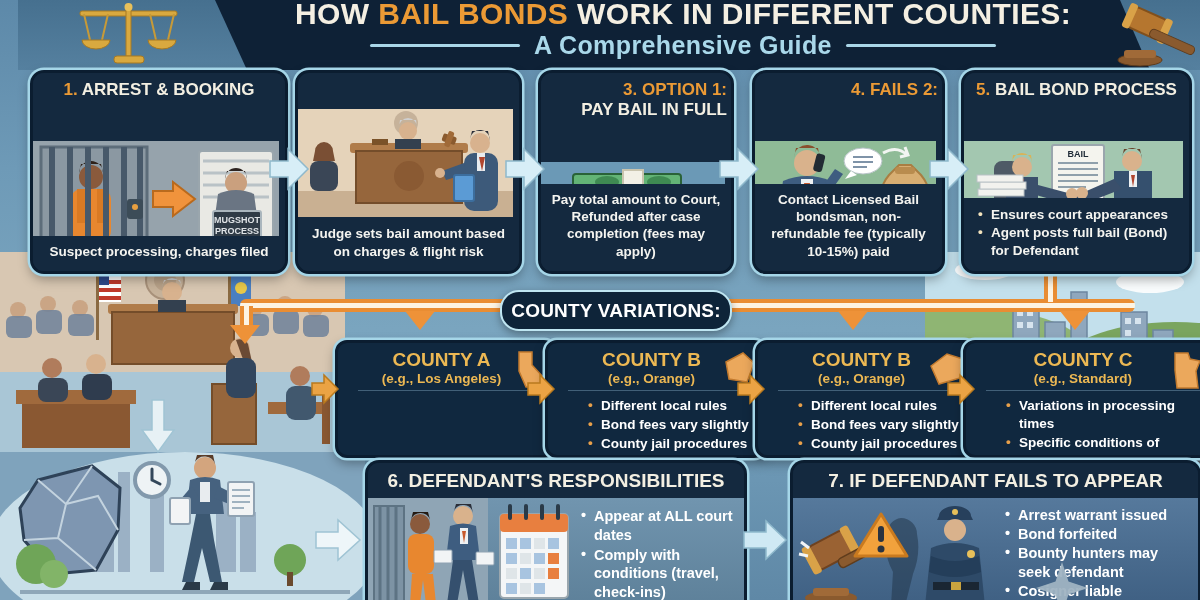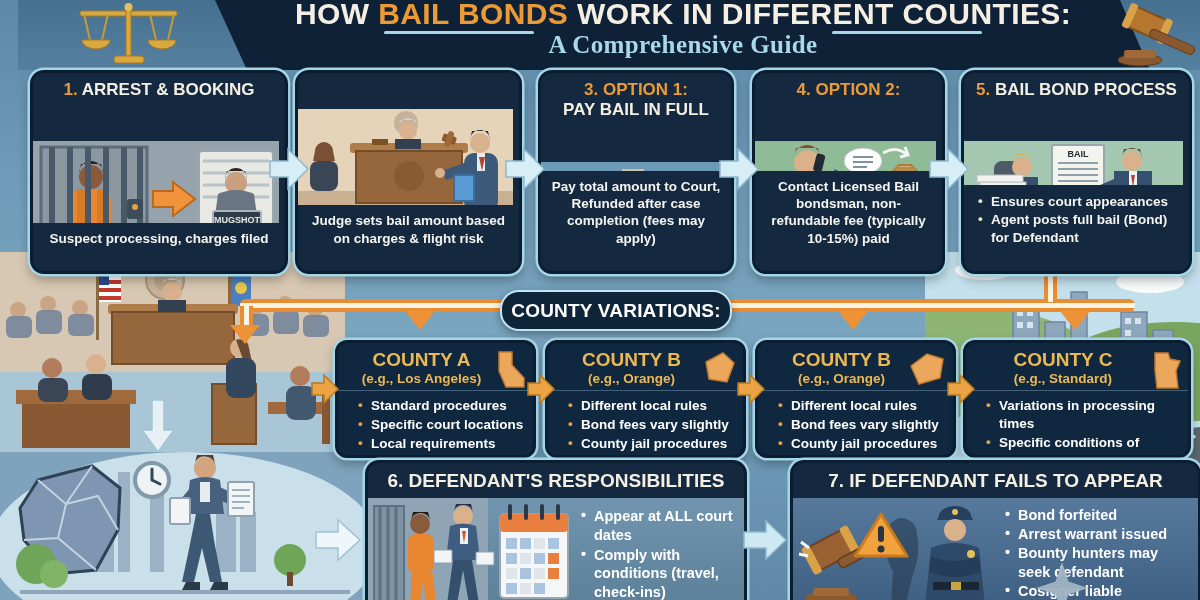--- a/index.html
+++ b/index.html
@@ -6,52 +6,52 @@
   #canvas{position:relative;width:1200px;height:600px;overflow:hidden;
     font-family:"Liberation Sans","DejaVu Sans",sans-serif;
     background:linear-gradient(180deg,#5d89a9 0%,#6e9ab7 28%,#7aa5bf 55%,#6b96b3 80%,#5f88a6 100%);}
   
   .header-row{position:absolute;left:18px;top:0;width:1200px;height:70px;background:linear-gradient(180deg,#46708f,#55809f);}
   .header-band{position:absolute;left:0;top:0;width:1200px;height:70px;background:#0e2136;
     clip-path:polygon(197px 0,1102px 0,1132px 70px,229px 70px);}
   .title{position:absolute;left:190px;top:-3px;width:950px;text-align:center;color:#f4efe2;
     font-size:30px;font-weight:800;letter-spacing:.4px;white-space:nowrap;}
   .title .hl{color:#eb9a35;}
-  .subtitle-row{position:absolute;left:190px;top:31px;width:950px;display:flex;justify-content:center;font-family:Liberation Serif, serif;}
+  .subtitle-row{position:absolute;left:190px;top:31px;width:950px;display:flex;align-items:center;justify-content:center;}
   .subtitle-row .dash{display:inline-block;width:150px;height:3px;background:#a9d6e8;border-radius:2px;margin:0 14px;}
   .subtitle{color:#a9d8ea;font-size:25px;font-weight:700;letter-spacing:.4px;}
   
   .panel{position:absolute;top:70px;height:198px;border-radius:14px;border:3px solid #0b1d30;
     box-shadow:0 0 0 2.5px #a5d6e8,0 5px 12px rgba(0,0,0,.35);
     background:#14293f;display:flex;flex-direction:column;overflow:hidden;z-index:4;}
   .phead{background:#14293f;color:#f3efe2;font-weight:800;text-align:center;font-size:17px;line-height:1.2;padding:7px 4px 5px;}
   .phead .num,.phead .accent{color:#eb9a35;}
-  .phead .line{display:block;}
+  .phead .line{display:block;text-align:right;}
   .part{flex:1;position:relative;overflow:hidden;margin-top:36px;}
-  .pcap{background:#14293f;color:#f4f4f0;font-weight:700;text-align:center;font-size:13.5px;line-height:1.28;padding:7px 8px 24px;}
+  .pcap{background:#14293f;color:#f4f4f0;font-weight:700;text-align:center;font-size:13.5px;line-height:1.28;padding:7px 8px 11px;}
   ul.bullets{list-style:none;margin:0;padding:0;}
   ul.bullets li{position:relative;padding-left:13px;margin:1px 0;}
   ul.bullets li::before{content:"\2022";position:absolute;left:0;top:-1px;}
   .pcap ul.bullets{display:inline-block;text-align:left;}
   .pcap ul.bullets li::before{color:#f3e3bd;}
   
   .chev{position:absolute;z-index:6;}
   
   .flow-h{position:absolute;left:240px;top:299px;width:895px;height:13px;z-index:3;
     background:linear-gradient(180deg,#e98d33 0 4px,#fdf4e3 4px 9px,#e98d33 9px 13px);border-radius:6px;}
   .flow-v{position:absolute;width:13px;z-index:3;
     background:linear-gradient(90deg,#e98d33 0 4px,#fdf4e3 4px 9px,#e98d33 9px 13px);}
   .flow-head{position:absolute;width:0;height:0;z-index:3;
     border-left:15px solid transparent;border-right:15px solid transparent;border-top:19px solid #ee9238;}
   .pill{position:absolute;left:500px;top:290px;width:228px;height:37px;background:#0e2439;border:2.5px solid #bfe6f2;
     border-radius:19px;color:#fff;font-weight:800;font-size:19px;display:flex;align-items:center;justify-content:center;
     z-index:5;box-shadow:0 3px 8px rgba(0,0,0,.35);letter-spacing:.2px;}
   
   .county{position:absolute;top:340px;height:112px;background:#10283f;border:3px solid #0b1d30;border-radius:12px;
-    box-shadow:0 0 0 2.5px #a5d6e8,0 5px 12px rgba(0,0,0,.35);color:#fff;z-index:4;overflow:hidden;}
+    box-shadow:0 0 0 2.5px #a5d6e8,0 5px 12px rgba(0,0,0,.35);color:#fff;z-index:4;overflow:hidden;padding-left:20px;}
   .cname{color:#ecb853;font-weight:800;font-size:19px;text-align:center;padding:7px 40px 0 12px;line-height:1.05;}
   .ceg{color:#ecb853;font-weight:700;font-size:13.5px;text-align:center;padding:1px 40px 4px 12px;border-bottom:1px solid rgba(160,200,225,.35);}
   .county ul.bullets{font-size:13.5px;font-weight:700;padding:5px 8px 0 20px;line-height:1.32;}
   .county ul.bullets li::before{color:#e8a04a;}
   .cshape{position:absolute;right:6px;top:7px;}
   
   .bpanel{position:absolute;top:460px;height:145px;border-radius:14px 14px 0 0;border:3px solid #0b1d30;border-bottom:none;
     box-shadow:0 0 0 2.5px #a5d6e8;background:#14293f;display:flex;flex-direction:column;overflow:hidden;z-index:4;}
   .bphead{background:#14293f;color:#f3efe2;font-weight:800;text-align:center;font-size:19px;padding:7px 4px 6px;}
   .bpbody{flex:1;display:flex;position:relative;}
@@ -333,21 +333,21 @@
           <circle cx="124" cy="70" r="10" fill="#e8ab3f" stroke="#b97f1e" stroke-width="2"></circle>
             <circle cx="124" cy="70" r="5" fill="#f3c75f"></circle>
         </g>
       </svg>
     </div>
     <div class="pcap">Pay total amount to Court, Refunded after case completion (fees may apply)</div>
   </div>
 
   <div class="panel" style="left:752px;width:187px">
     <div class="phead">
-      <span class="line accent"><span>4.</span> <span>OPTION 2:</span></span>
+      <span class="line accent"><span>4.</span> <span>FAILS 2:</span></span>
     </div>
     <div class="part">
       <svg width="181" height="82" viewBox="0 0 181 82">
         <rect width="181" height="82" fill="#8fbb97"></rect>
         <g>
           <circle cx="52" cy="22" r="13" fill="#d9b28c"></circle>
           <path d="M39 16 a13 13 0 0 1 26 2 l-2 -11 h-22 z" fill="#8a4f2e"></path>
           <rect x="62" y="12" width="9" height="18" rx="3" fill="#222b33" transform="rotate(14 62 12)"></rect>
           <path d="M28 40 q24 -10 48 0 l6 42 h-60 z" fill="#3e5d80"></path>
           <rect x="46" y="38" width="12" height="24" fill="#eef1f3"></rect>
@@ -453,25 +453,20 @@
   <svg class="chev" style="left:946px;top:372px" width="30" height="34" viewBox="0 0 30 34">
       <path d="M2 11 h12 V3 l14 14 -14 14 v-8 H2 z" fill="#eba344" stroke="#b97a1e" stroke-width="1.5"></path>
     </svg>
 
   <div class="county" style="left:335px;width:195px">
     <svg class="cshape" width="34" height="40" viewBox="0 0 34 40">
         <path d="M6 2 L19 2 L19 15 L31 28 L31 37 L13 37 L6 21 Z" fill="#eba85c" stroke="#c27a2e" stroke-width="1.5"></path>
       </svg>
     <div class="cname">COUNTY A</div>
     <div class="ceg">(e.g., Los Angeles)</div>
-    <ul class="bullets">
-      <li>Standard procedures</li>
-      <li>Specific court locations</li>
-      <li>Local requirements</li>
-    </ul>
   </div>
 
   <div class="county" style="left:545px;width:195px">
     <svg class="cshape" width="38" height="38" viewBox="0 0 38 38">
         <path d="M7 12 L24 3 L35 13 L28 32 L10 29 Z" fill="#eba85c" stroke="#c27a2e" stroke-width="1.5"></path>
       </svg>
     <div class="cname">COUNTY B</div>
     <div class="ceg">(e.g., Orange)</div>
     <ul class="bullets">
       <li>Different local rules</li>
@@ -604,22 +599,22 @@
           <circle cx="162" cy="14" r="3" fill="#e8c05a"></circle>
           <circle cx="162" cy="32" r="11" fill="#d9b28c"></circle>
           <path d="M138 50 q24 -10 48 0 l6 58 h-60 z" fill="#2e4a68"></path>
           <path d="M138 58 q24 10 48 0 l2 16 q-26 10 -52 0 z" fill="#243e5a"></path>
           <circle cx="178" cy="56" r="4" fill="#e8c05a"></circle>
           <rect x="140" y="84" width="46" height="8" fill="#1a2633"></rect>
             <rect x="158" y="84" width="10" height="8" fill="#c9a43f"></rect>
         </g>
       </svg>
       <ul class="bullets" style="font-size:14.5px;padding:0 4px 0 2px;line-height:1.25">
+        <li>Arrest warrant issued</li>
         <li>Bond forfeited</li>
-        <li>Arrest warrant issued</li>
         <li>Bounty hunters may seek defendant</li>
         <li>Cosigner liable</li>
       </ul>
     </div>
     <svg style="position:absolute;right:110px;bottom:-6px" width="52" height="52" viewBox="0 0 40 40">
         <path d="M20 0 L25 15 L40 20 L25 25 L20 40 L15 25 L0 20 L15 15 Z" fill="#9fb3c2" opacity=".95"></path>
       </svg>
   </div>
 
 </div>

